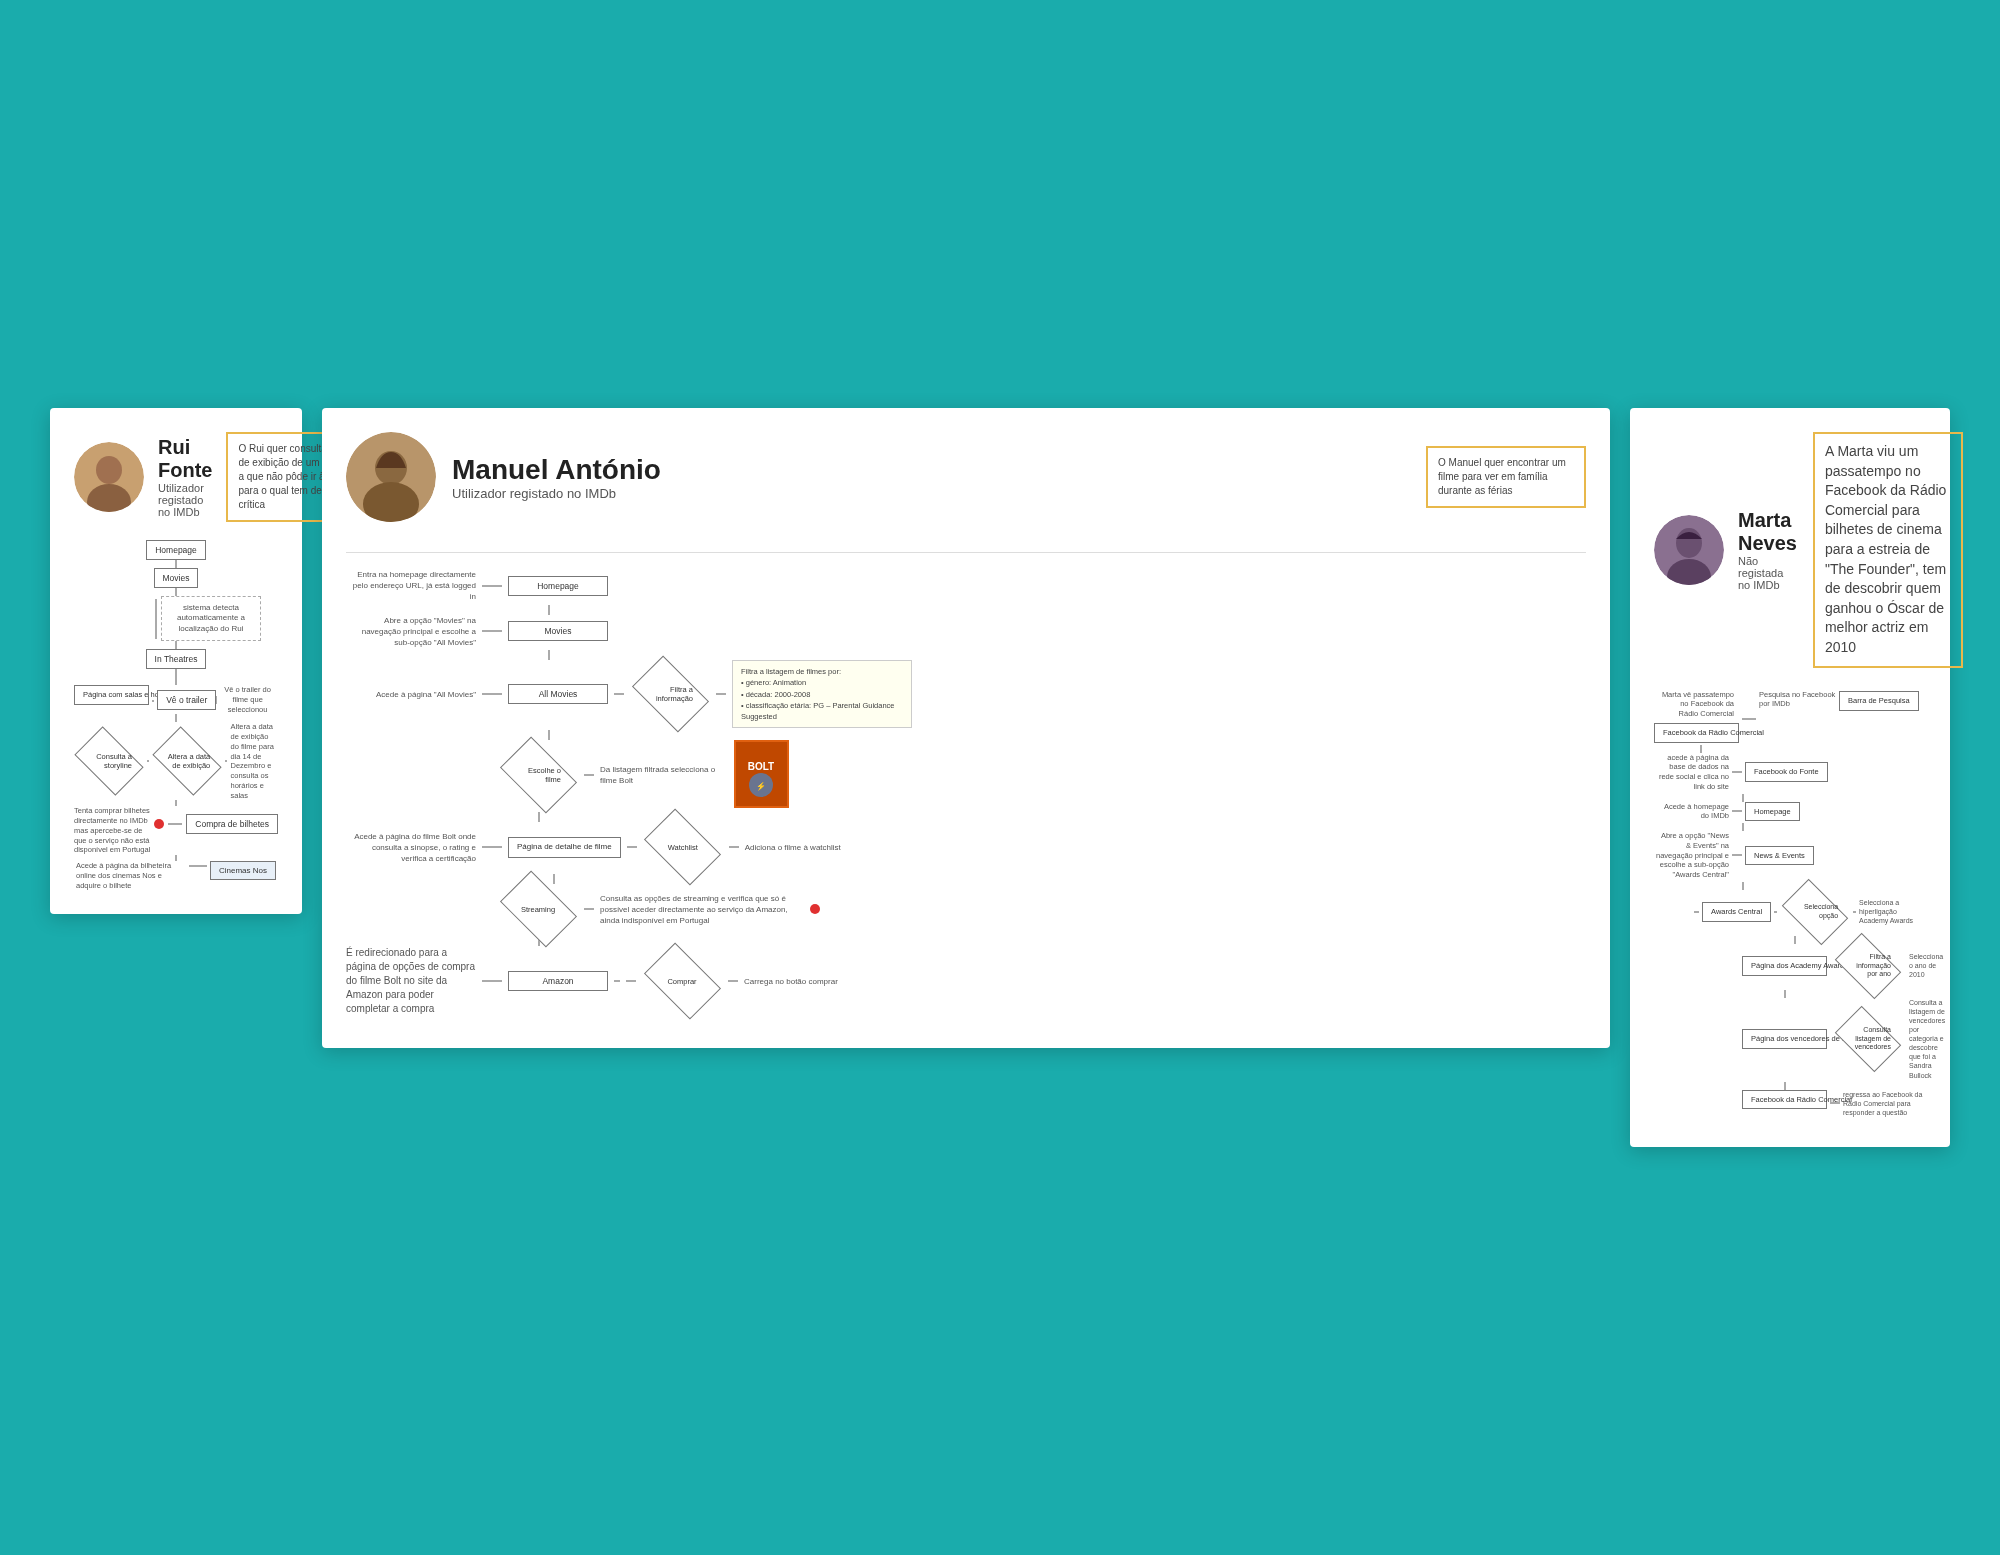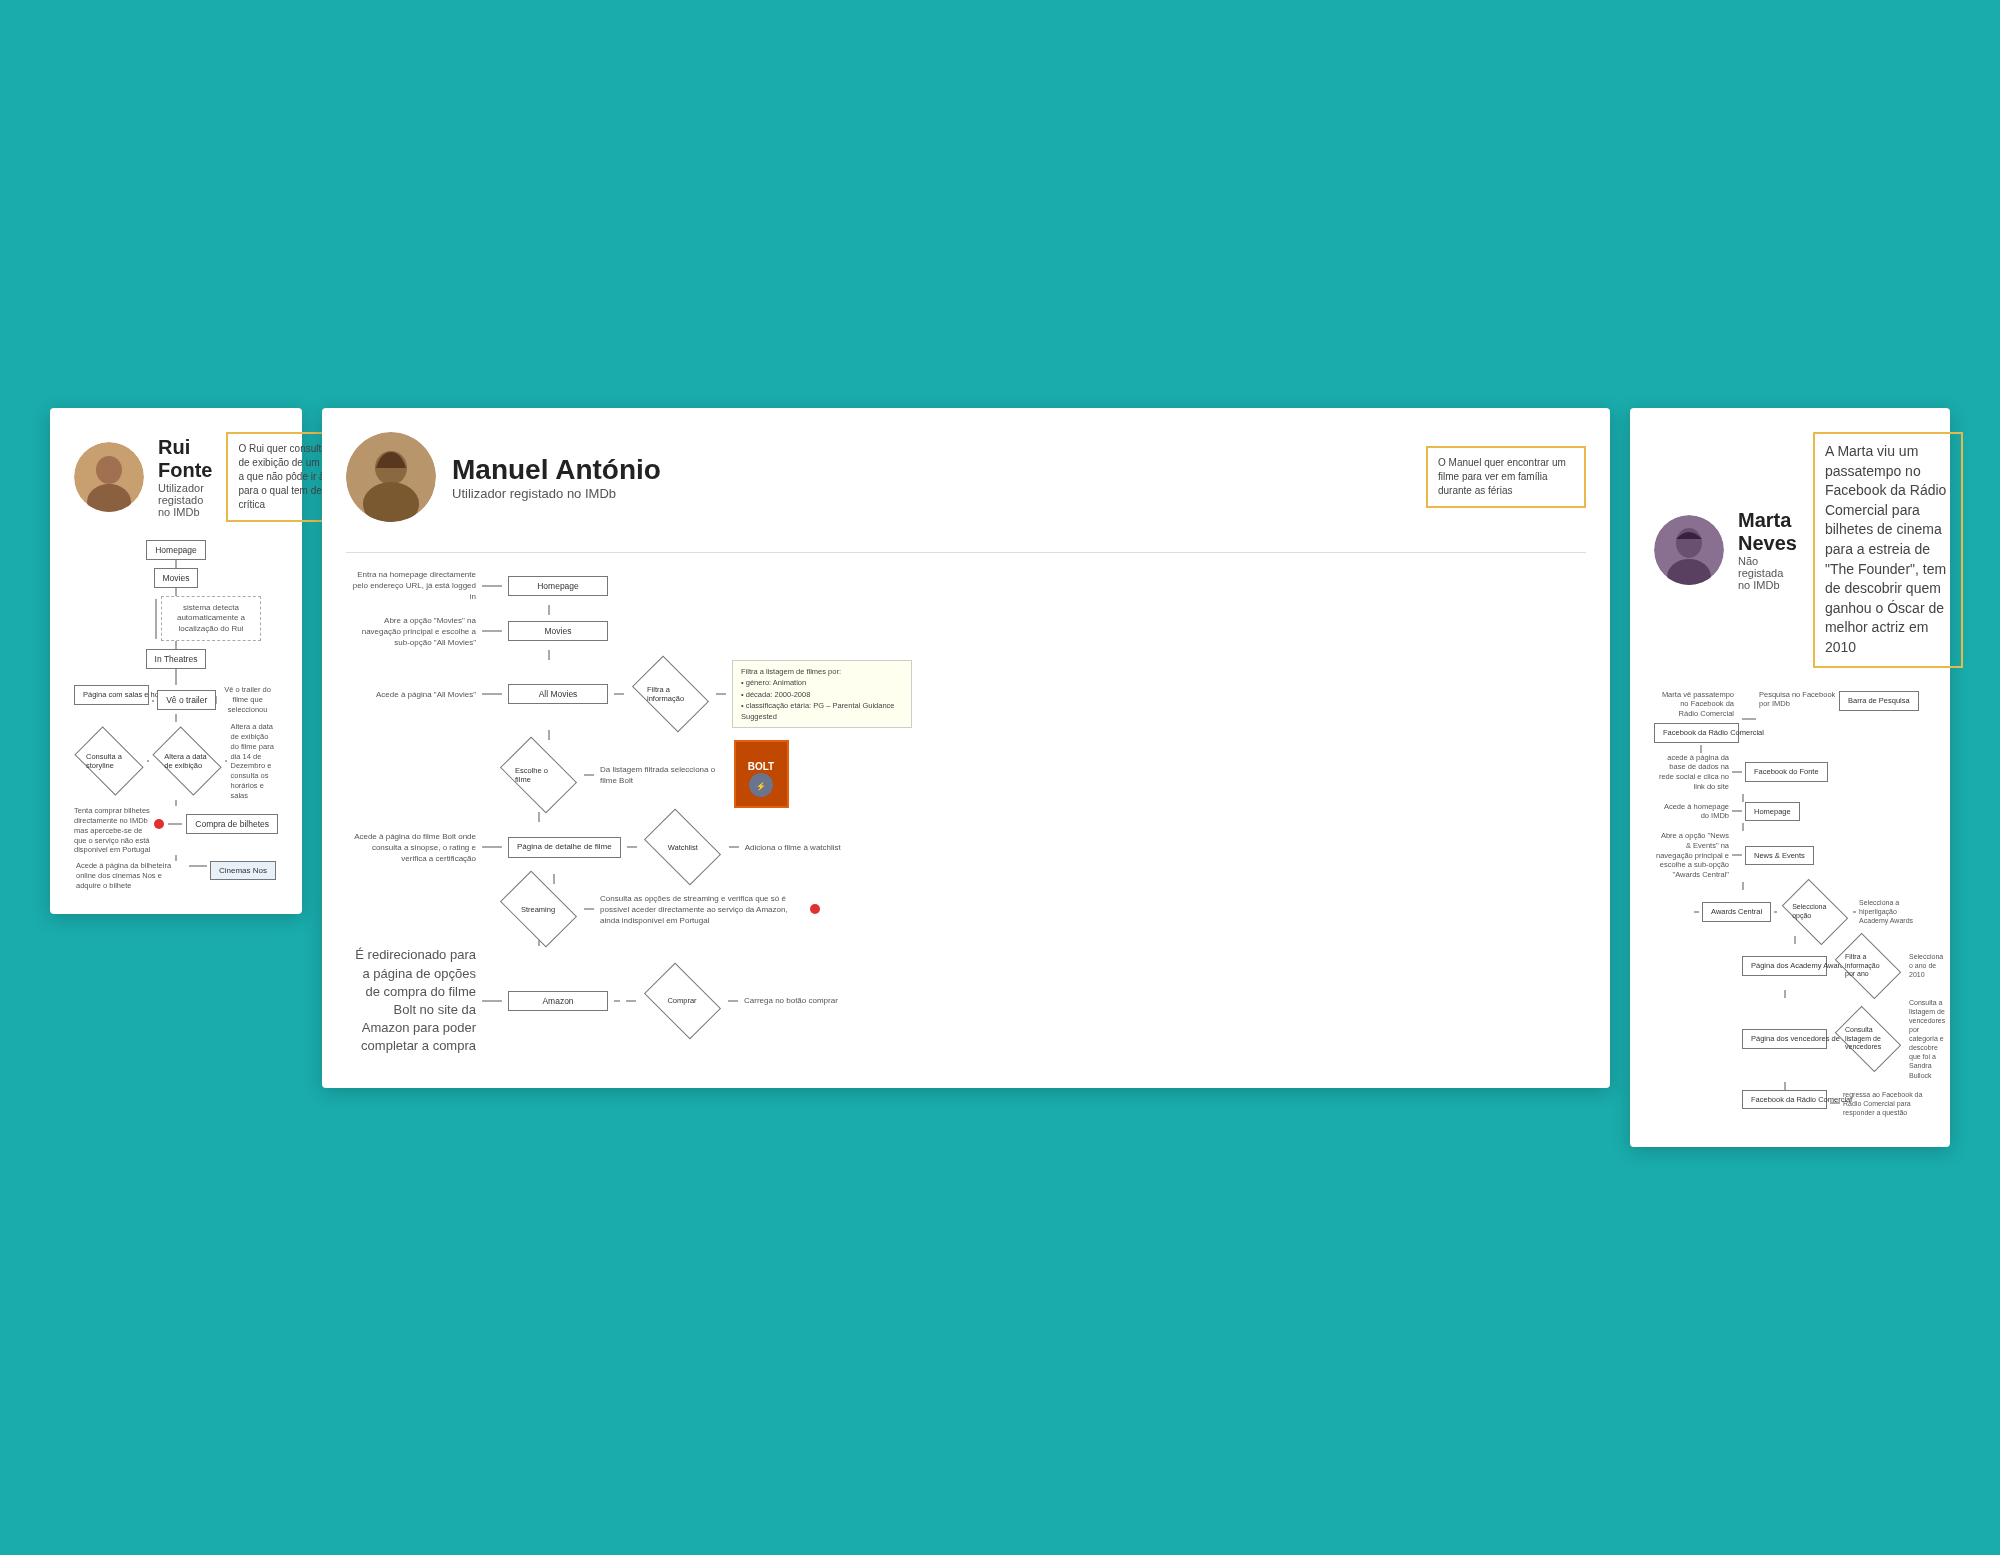--- a/index.html
+++ b/index.html
@@ -168,21 +168,21 @@
       width: 58px;
       height: 40px;
       border: 1.5px solid #777;
       background: white;
       transform: rotate(45deg);
     }
 
     .lfc-diamond-text {
       position: relative;
       z-index: 1;
-      text-align: left;
+      text-align: right;
       font-size: 7.5px;
       line-height: 1.2;
       color: #333;
       max-width: 46px;
     }
 
     .lfc-dashed-box {
       border: 1.5px dashed #aaa;
       padding: 6px 8px;
       text-align: center;
@@ -388,21 +388,21 @@
           <div class="lfc-diamond-bg" style="width:65px; height:44px;"></div>
           <div class="lfc-diamond-text">Streaming</div>
         </div>
         <div style="width:10px; height:2px; background:#aaa;"></div>
         <div style="font-size:8px; color:#555; line-height:1.4; max-width:200px;">Consulta as opções de streaming e verifica que só é possível aceder directamente ao serviço da Amazon, ainda indisponível em Portugal</div>
         <span class="red-dot" style="margin-left:4px;"></span>
       </div>
       <div style="height:10px; width:2px; background:#aaa; margin:0 0 0 calc(130px + 22px + 40px);"></div>
 
       <div style="display:flex; align-items:center; gap:6px; margin-bottom:2px;">
-        <div style="width:130px; font-size:13px; color:#555; line-height:1.4; text-align:right;">É redirecionado para a página de opções de compra do filme Bolt no site da Amazon para poder completar a compra</div>
+        <div style="width:130px; font-size:10px; color:#555; line-height:1.4; text-align:left;">É redirecionado para a página de opções de compra do filme Bolt no site da Amazon para poder completar a compra</div>
         <div style="width:20px; height:2px; background:#aaa;"></div>
         <div class="lfc-box" style="min-width:100px;">Amazon</div>
         <div style="width:6px; height:2px; background:#aaa;"></div>
         <div style="width:10px; height:2px; background:#aaa;"></div>
         <div class="lfc-diamond" style="width:80px; height:50px;">
           <div class="lfc-diamond-bg" style="width:65px; height:44px;"></div>
           <div class="lfc-diamond-text">Comprar</div>
         </div>
         <div style="width:10px; height:2px; background:#aaa;"></div>
         <div style="font-size:8px; color:#555; line-height:1.4; max-width:120px;">Carrega no botão comprar</div>

